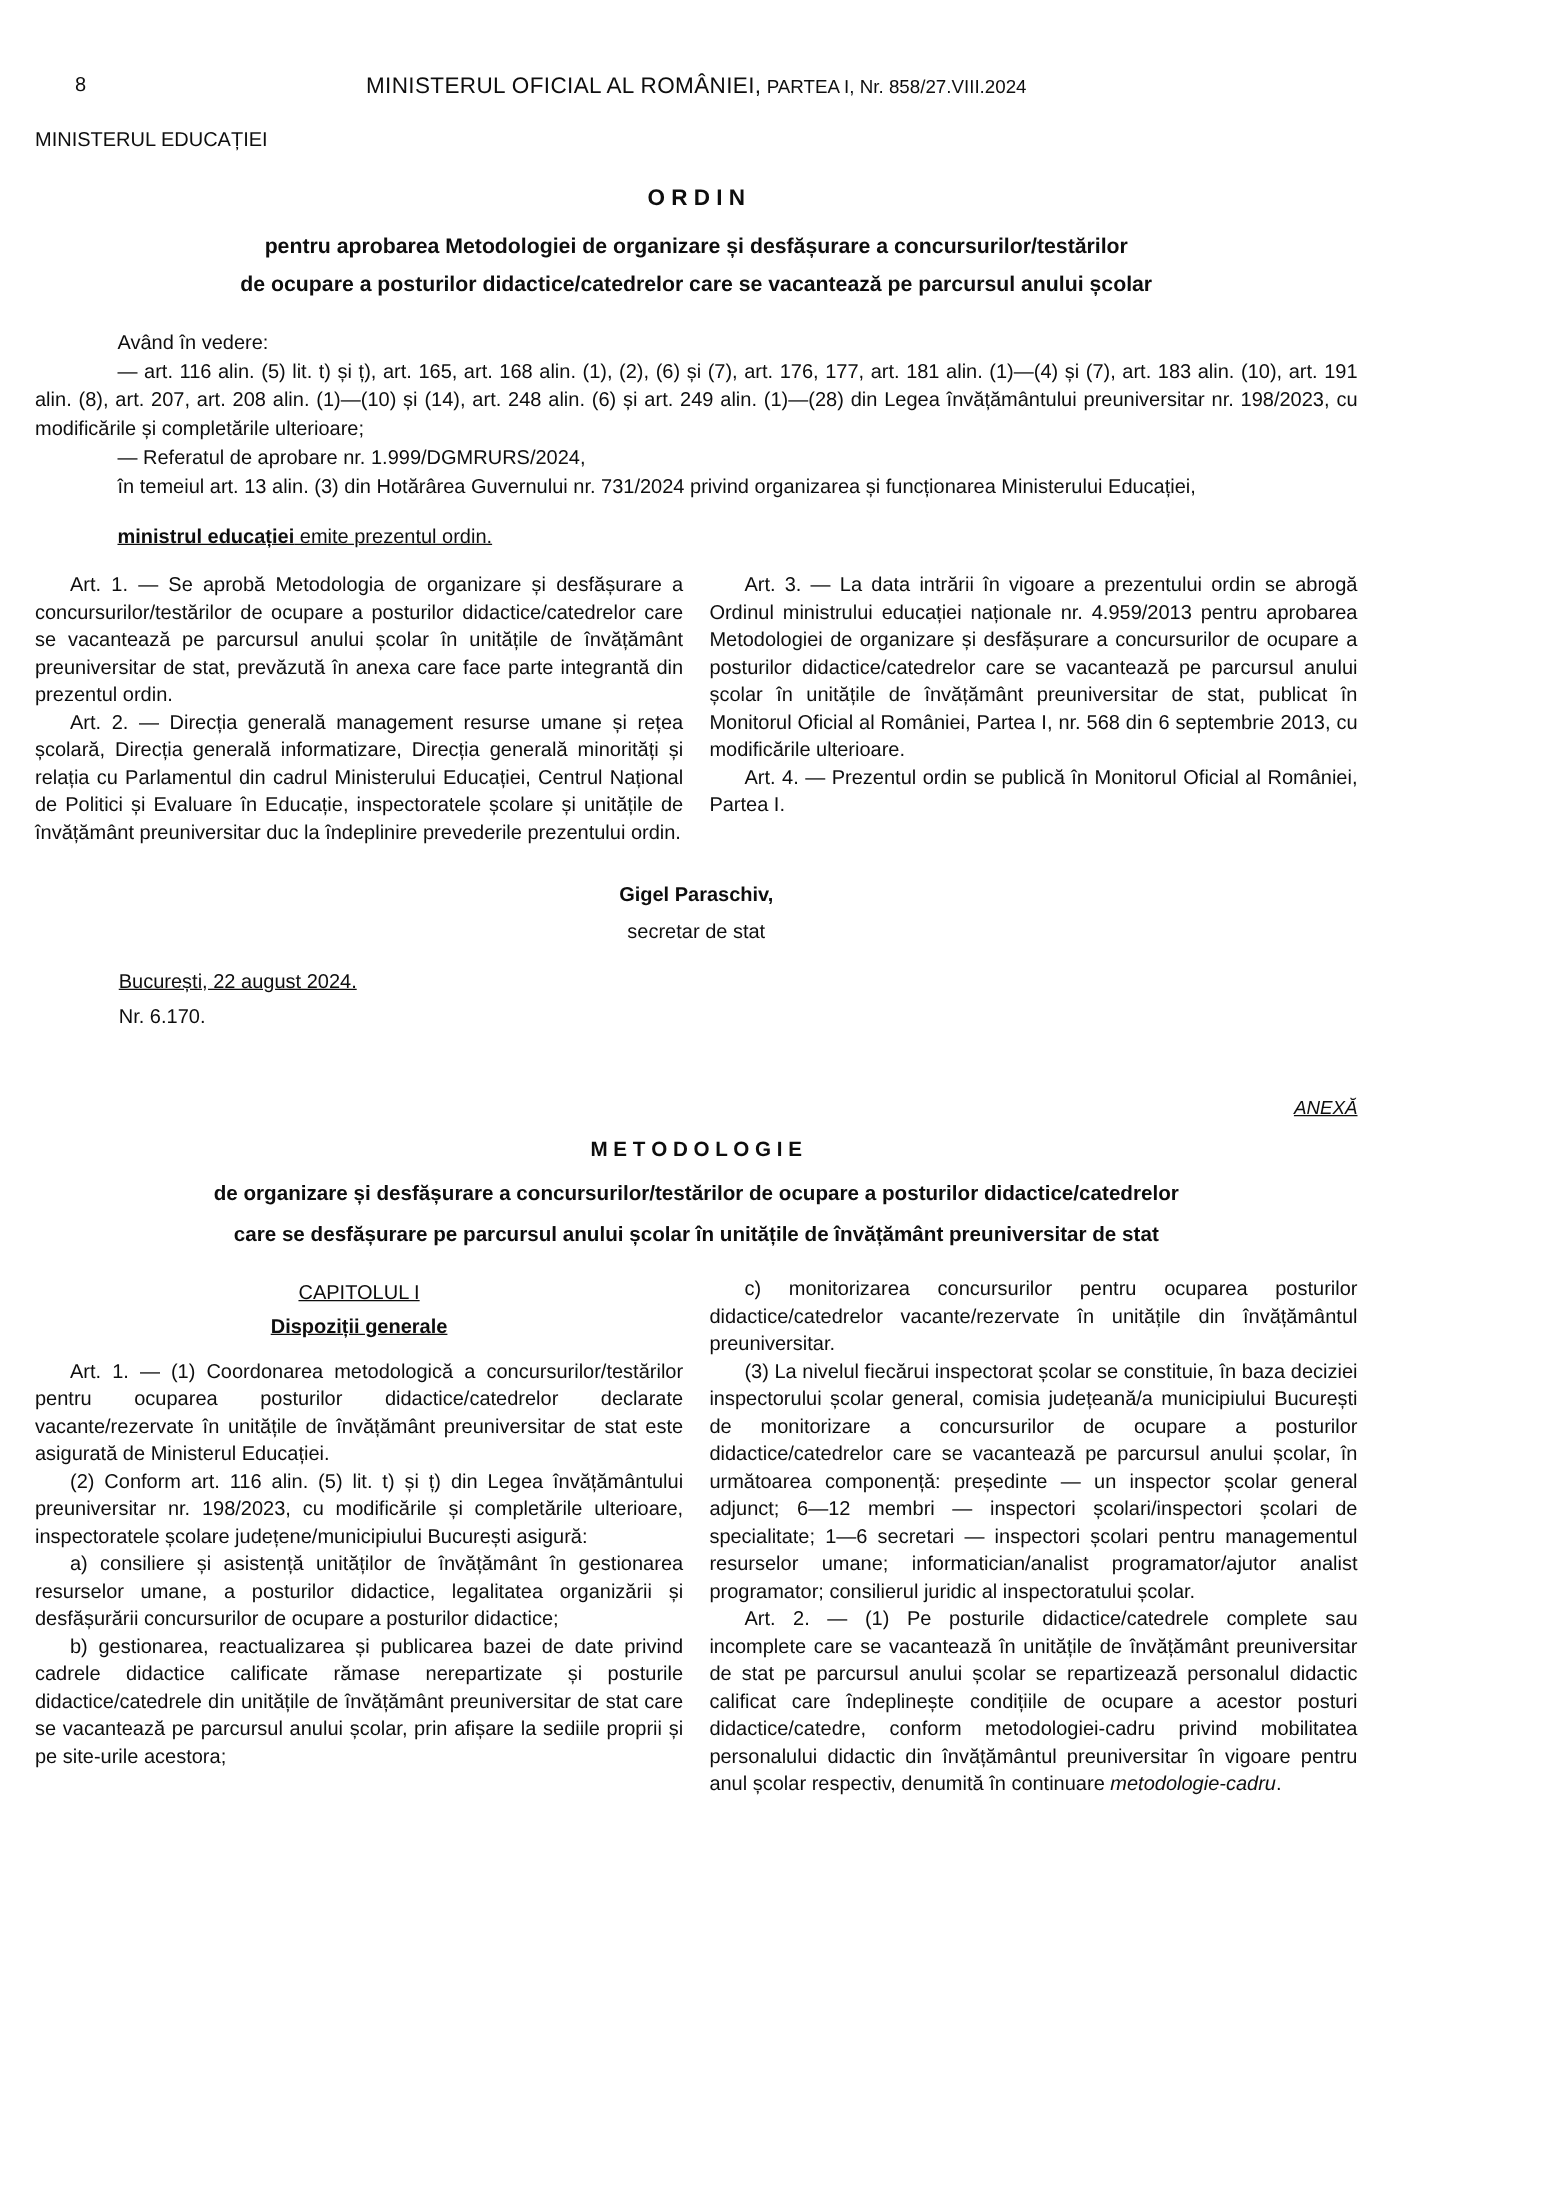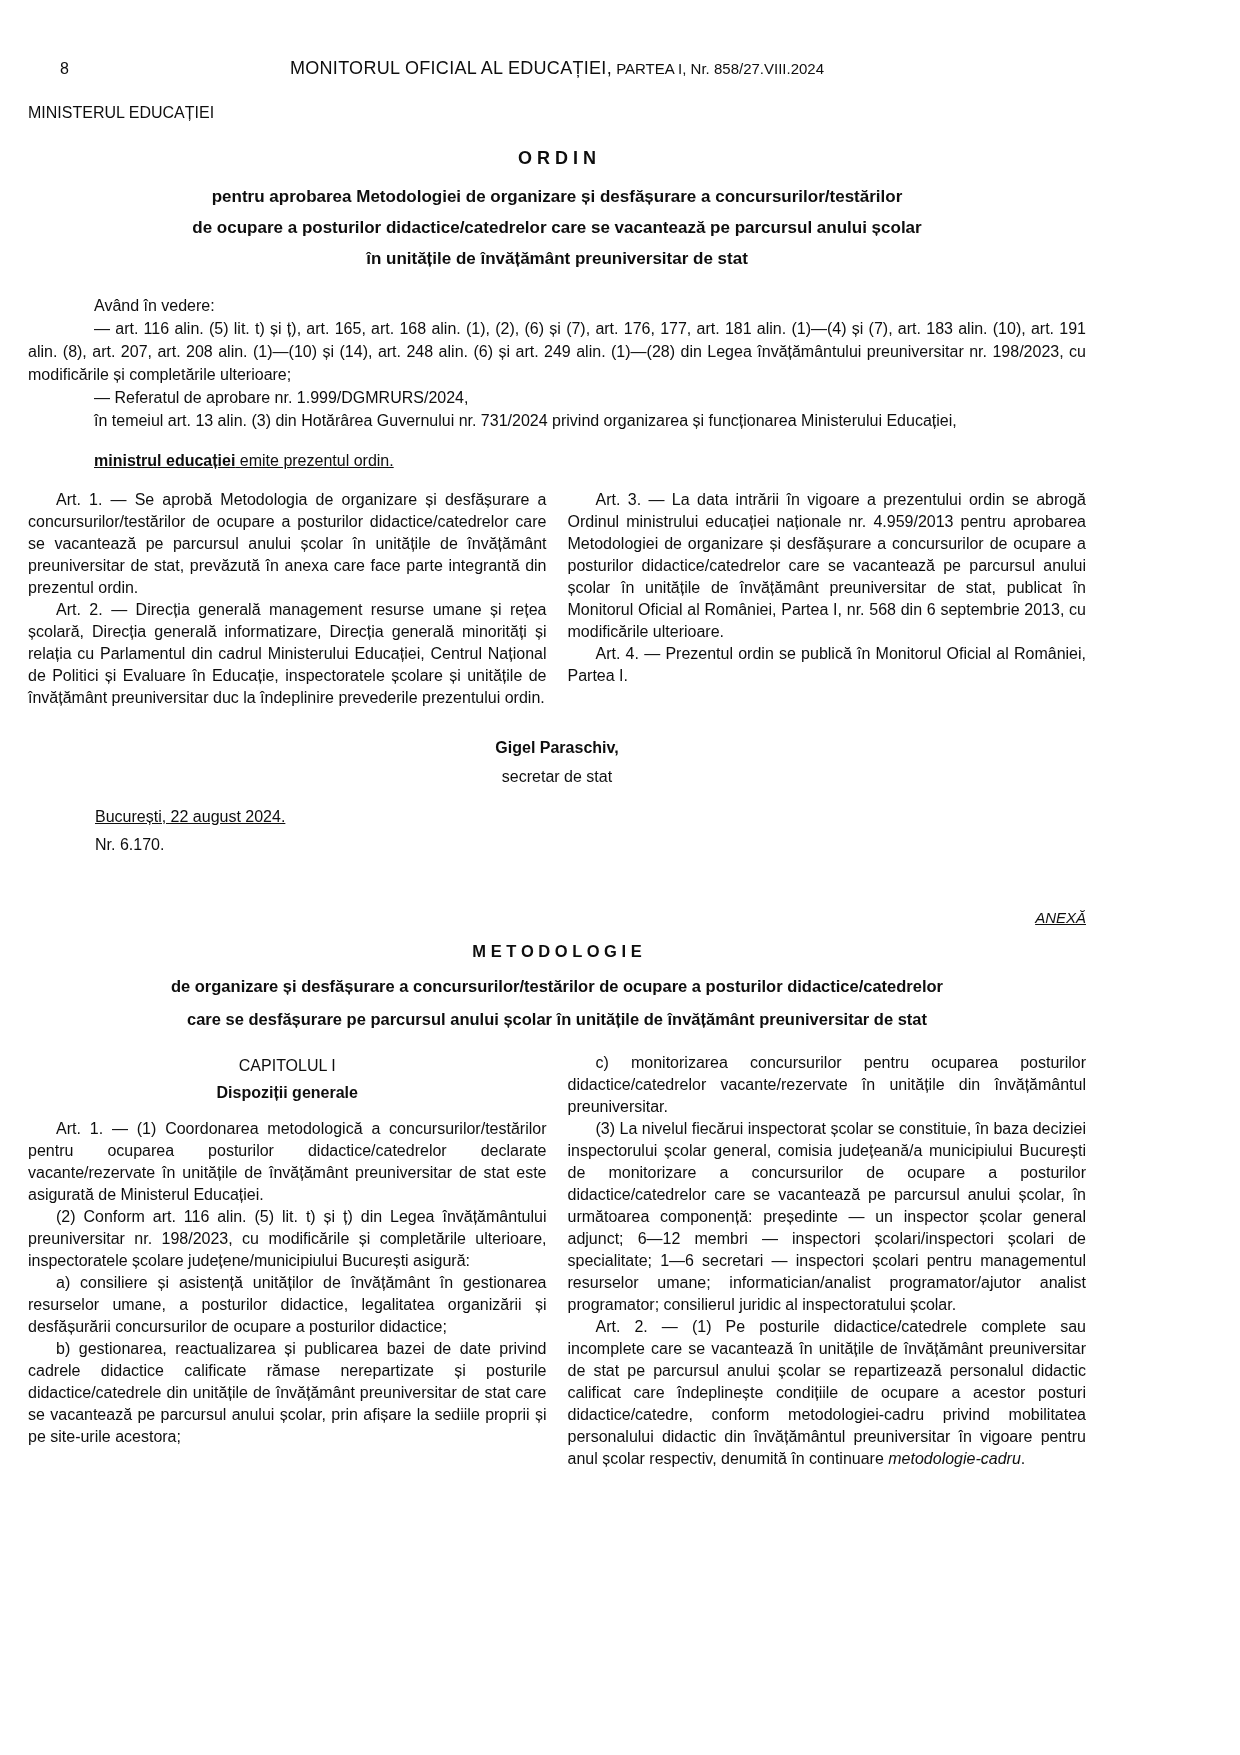--- a/index.html
+++ b/index.html
@@ -37,40 +37,39 @@
   .signature { margin-top: 24px; text-align: center; line-height: 29px; }
   .bold { font-weight: bold; }
 
   .place-date { margin-top: 12px; margin-left: 67px; line-height: 28px; text-decoration: underline; }
   .order-number { margin-left: 67px; line-height: 28px; }
 
   .annex-label { margin-top: 50px; text-align: right; font-style: italic; font-size: 15px; text-decoration: underline; }
   .annex-heading { margin-top: 16px; text-align: center; font-weight: bold; font-size: 16.5px; }
   .annex-subtitle { margin-top: 9px; text-align: center; font-weight: bold; font-size: 16.5px; line-height: 33px; }
   .annex-cols { margin-top: 16px; }
-  .chapter { text-align: center; line-height: 27px; margin-bottom: 12px; }
+  .chapter { text-align: center; line-height: 27px; margin-bottom: 12px; text-decoration: underline; }
 </style>
 </head>
 <body>
 
 <div class="page">
 
   <div class="header-row">
     <span class="page-num">8</span>
-    <span class="ht-main">MONITORUL OFICIAL AL EDUCAȚIEI,</span><span class="ht-sub"> PARTEA I, Nr. 858/27.VIII.2024</span>
+    <span class="ht-main">MINISTERUL OFICIAL AL ROMÂNIEI,</span><span class="ht-sub"> PARTEA I, Nr. 858/27.VIII.2024</span>
   </div>
 
   <div class="ministry">MINISTERUL EDUCAȚIEI</div>
 
   <div class="order-title">O R D I N</div>
 
   <div class="order-subtitle">
     <div>pentru aprobarea Metodologiei de organizare și desfășurare a concursurilor/testărilor</div>
     <div>de ocupare a posturilor didactice/catedrelor care se vacantează pe parcursul anului școlar</div>
-    <div>în unitățile de învățământ preuniversitar de stat</div>
   </div>
 
   <p class="pre-text indent-lg having">Având în vedere:</p>
   <p class="pre-text indent-lg">— art. 116 alin. (5) lit. t) și ț), art. 165, art. 168 alin. (1), (2), (6) și (7), art. 176, 177, art. 181 alin. (1)—(4) și (7), art. 183 alin. (10), art. 191 alin. (8), art. 207, art. 208 alin. (1)—(10) și (14), art. 248 alin. (6) și art. 249 alin. (1)—(28) din Legea învățământului preuniversitar nr. 198/2023, cu modificările și completările ulterioare;</p>
   <p class="pre-text indent-lg">— Referatul de aprobare nr. 1.999/DGMRURS/2024,</p>
   <p class="pre-text indent-lg">în temeiul art. 13 alin. (3) din Hotărârea Guvernului nr. 731/2024 privind organizarea și funcționarea Ministerului Educației,</p>
 
   <p class="pre-text indent-lg enacting"><b>ministrul educației</b><span> emite prezentul ordin.</span></p>
 
   <div class="cols">

